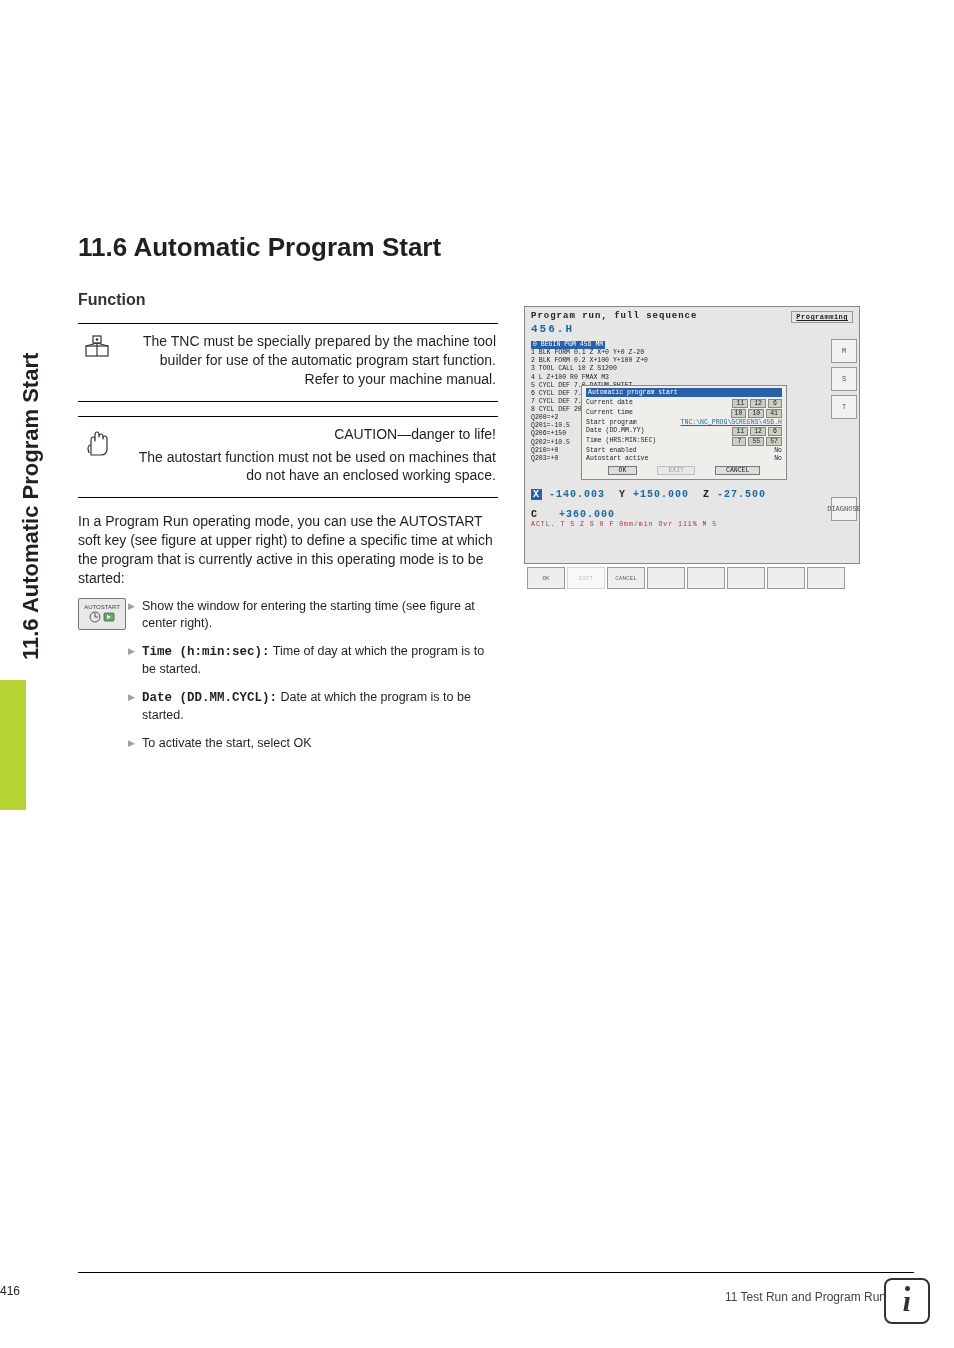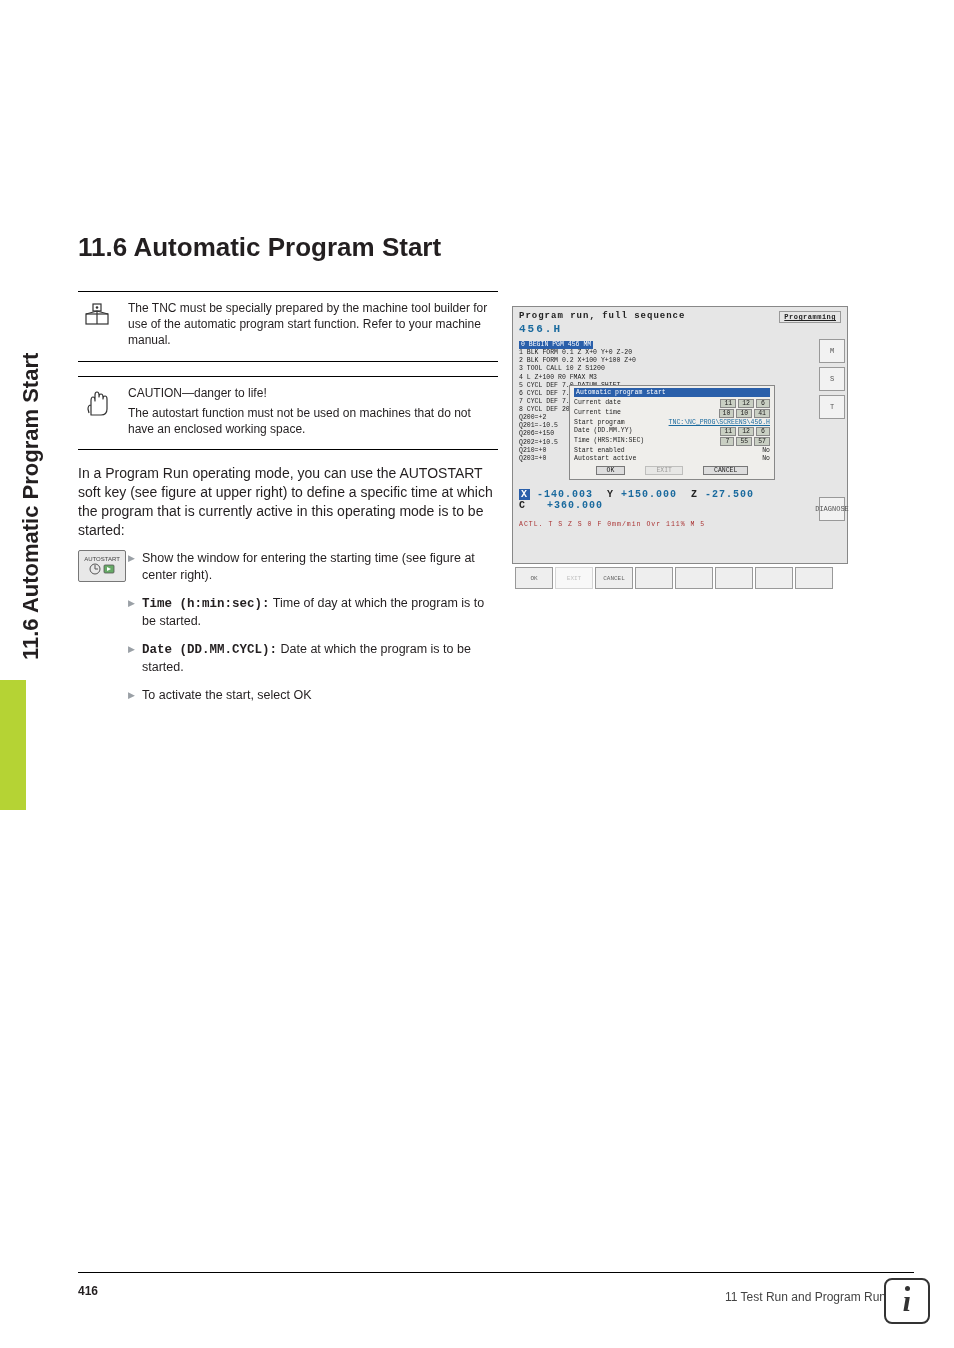--- a/index.html
+++ b/index.html
@@ -58,22 +58,23 @@
   }
   .note-icon {
     width: 34px;
     flex-shrink: 0;
     display: flex;
     align-items: flex-start;
     justify-content: center;
     padding-top: 2px;
   }
   .note-text {
-    font-size: 12px;
+    font-size: 14px;
     line-height: 1.35;
+    text-align: right;
   }
   .note-text p { margin-bottom: 4px; }
   .para {
     font-size: 14px;
     line-height: 1.35;
     width: 420px;
     margin-bottom: 10px;
   }
   .btn-icon {
     width: 48px;
@@ -110,21 +111,21 @@
     content: "▶";
     position: absolute;
     left: 0;
     top: 2px;
     color: #9aa0a6;
     font-size: 9px;
   }
   .mono { font-family: "Courier New", monospace; font-weight: bold; }
   .screenshot {
     position: absolute;
-    left: 512px;
+    left: 524px;
     top: 306px;
     width: 336px;
     height: 258px;
     border: 1px solid #888;
     background: #e6e6e6;
     font-family: "Courier New", monospace;
     font-size: 7px;
     color: #222;
   }
   .ss-head {
@@ -213,21 +214,21 @@
   .coords {
     position: absolute;
     left: 6px;
     top: 152px;
     font-size: 10px;
     font-weight: bold;
     letter-spacing: 1px;
   }
   .coords .xl { background: #2a5faa; color: #fff; padding: 0 2px; }
   .coords .val { color: #1a6a9e; }
-  .coords .row2 { margin-top: 0; }
+  .coords .row2 { margin-top: 9px; }
   .statusline {
     position: absolute;
     left: 6px;
     top: 184px;
     font-size: 6.5px;
     color: #a33;
     letter-spacing: 1px;
     width: 290px;
   }
   .ss-foot {
@@ -252,22 +253,21 @@
   .footer {
     position: absolute;
     left: 0;
     bottom: 44px;
     width: 100%;
     display: flex;
     align-items: center;
     font-size: 12px;
   }
   .footer .pageno {
-    font-weight: bold;
-    margin-left: 78px;
+    font-weight: normal;
   }
   .footer .chapter {
     margin-left: auto;
     margin-right: 68px;
     color: #444;
     margin-top: 12px;
   }
   .footer .rule {
     position: absolute;
     left: 78px;
@@ -305,20 +305,21 @@
   }
 </style>
 </head>
 <body>
 
 <div class="green-tab"></div>
 <div class="side-title">11.6 Automatic Program Start</div>
 
 <div class="content">
   <div class="h1">11.6 Automatic Program Start</div>
+  <div class="h2">Function</div>
 
   <div class="note-box">
     <div class="note-icon">
       <svg width="28" height="28" viewBox="0 0 28 28">
         <rect x="3" y="12" width="22" height="10" fill="none" stroke="#333" stroke-width="1.2"></rect>
         <path d="M3 12 L14 9 L25 12" fill="none" stroke="#333" stroke-width="1.2"></path>
         <line x1="14" y1="9" x2="14" y2="22" stroke="#333" stroke-width="1.2"></line>
         <rect x="10" y="2" width="8" height="7" fill="none" stroke="#333" stroke-width="1.2"></rect>
         <circle cx="14" cy="5.5" r="1.3" fill="#333"></circle>
       </svg>

